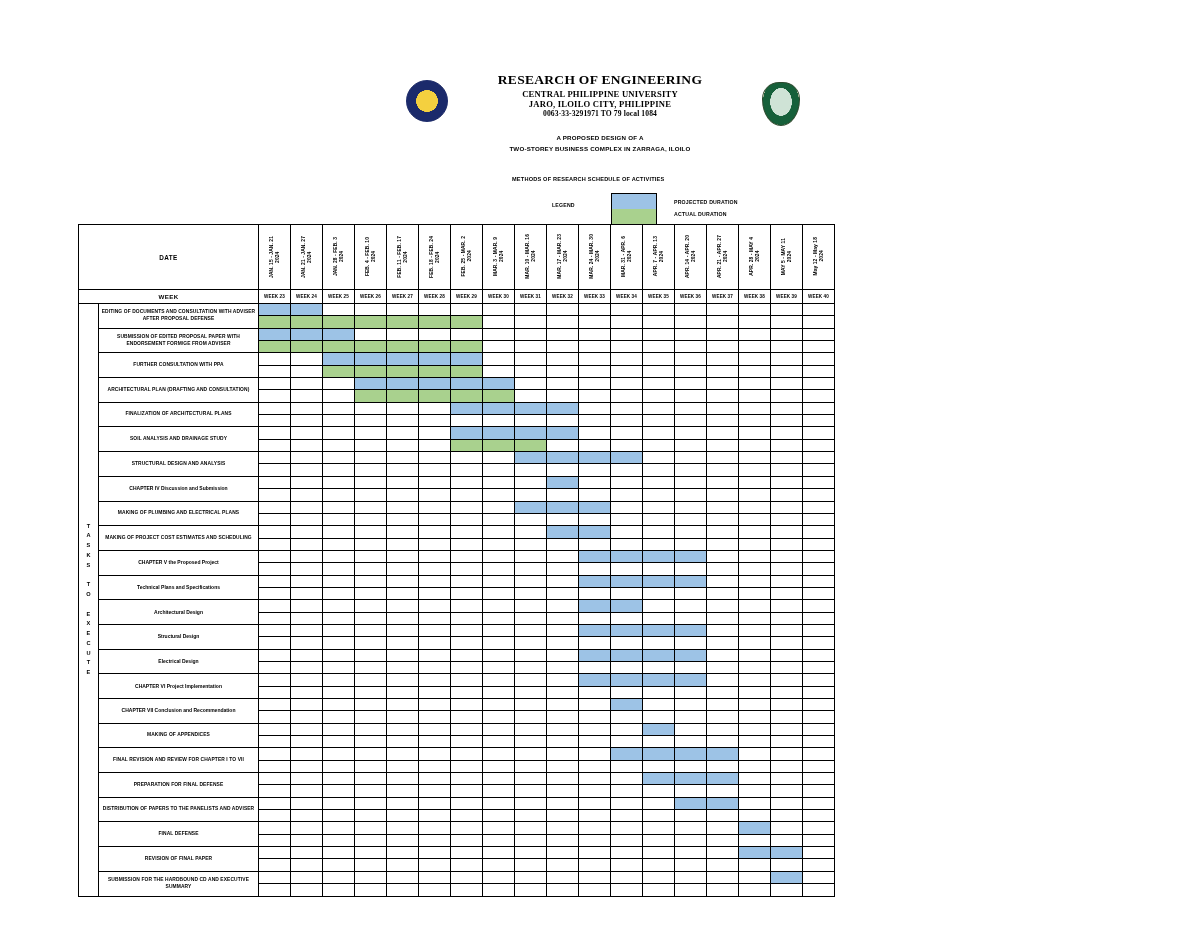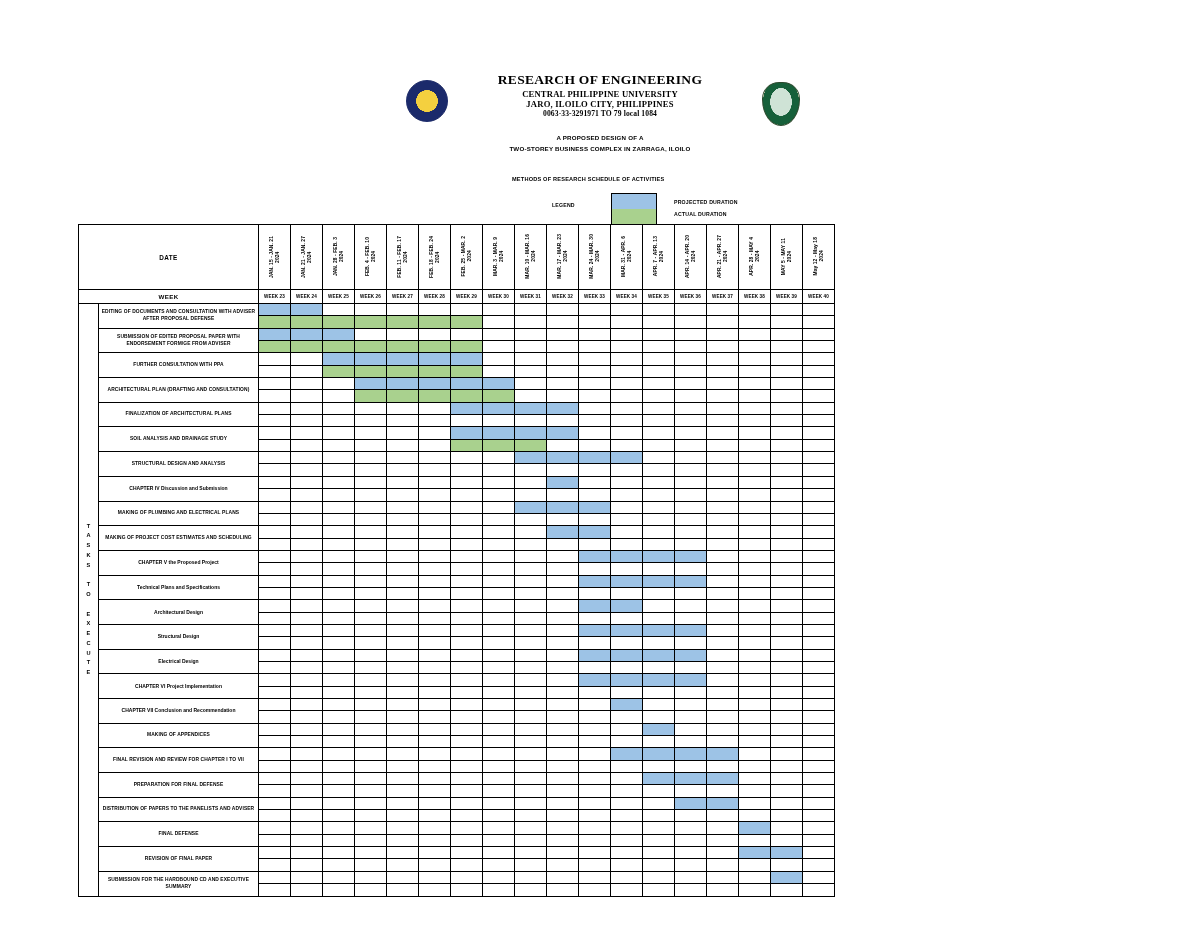--- a/index.html
+++ b/index.html
@@ -70,21 +70,21 @@
 </style>
 </head>
 <body>
 
 <div class="header">
   <div class="hdr-inner">
     <div class="seal seal-left"></div>
     <div class="seal seal-right"></div>
     <div class="col-eng">RESEARCH OF ENGINEERING</div>
     <div class="cpu">CENTRAL PHILIPPINE UNIVERSITY</div>
-    <div class="jaro">JARO, ILOILO CITY, PHILIPPINES</div>
+    <div class="jaro">JARO, ILOILO CITY, PHILIPPINE</div>
     <div class="tel">0063-33-3291971 TO 79 local 1084</div>
     <div class="proj1">A PROPOSED DESIGN OF A</div>
     <div class="proj2">TWO-STOREY BUSINESS  COMPLEX IN ZARRAGA, ILOILO</div>
   </div>
 </div>
 
 <div class="methods">METHODS OF RESEARCH SCHEDULE OF ACTIVITIES</div>
 <div class="legend-word">LEGEND</div>
 <div class="legend-sw">
   <div class="sw" id="sw-proj" style="background: rgb(157, 195, 230);"></div>

